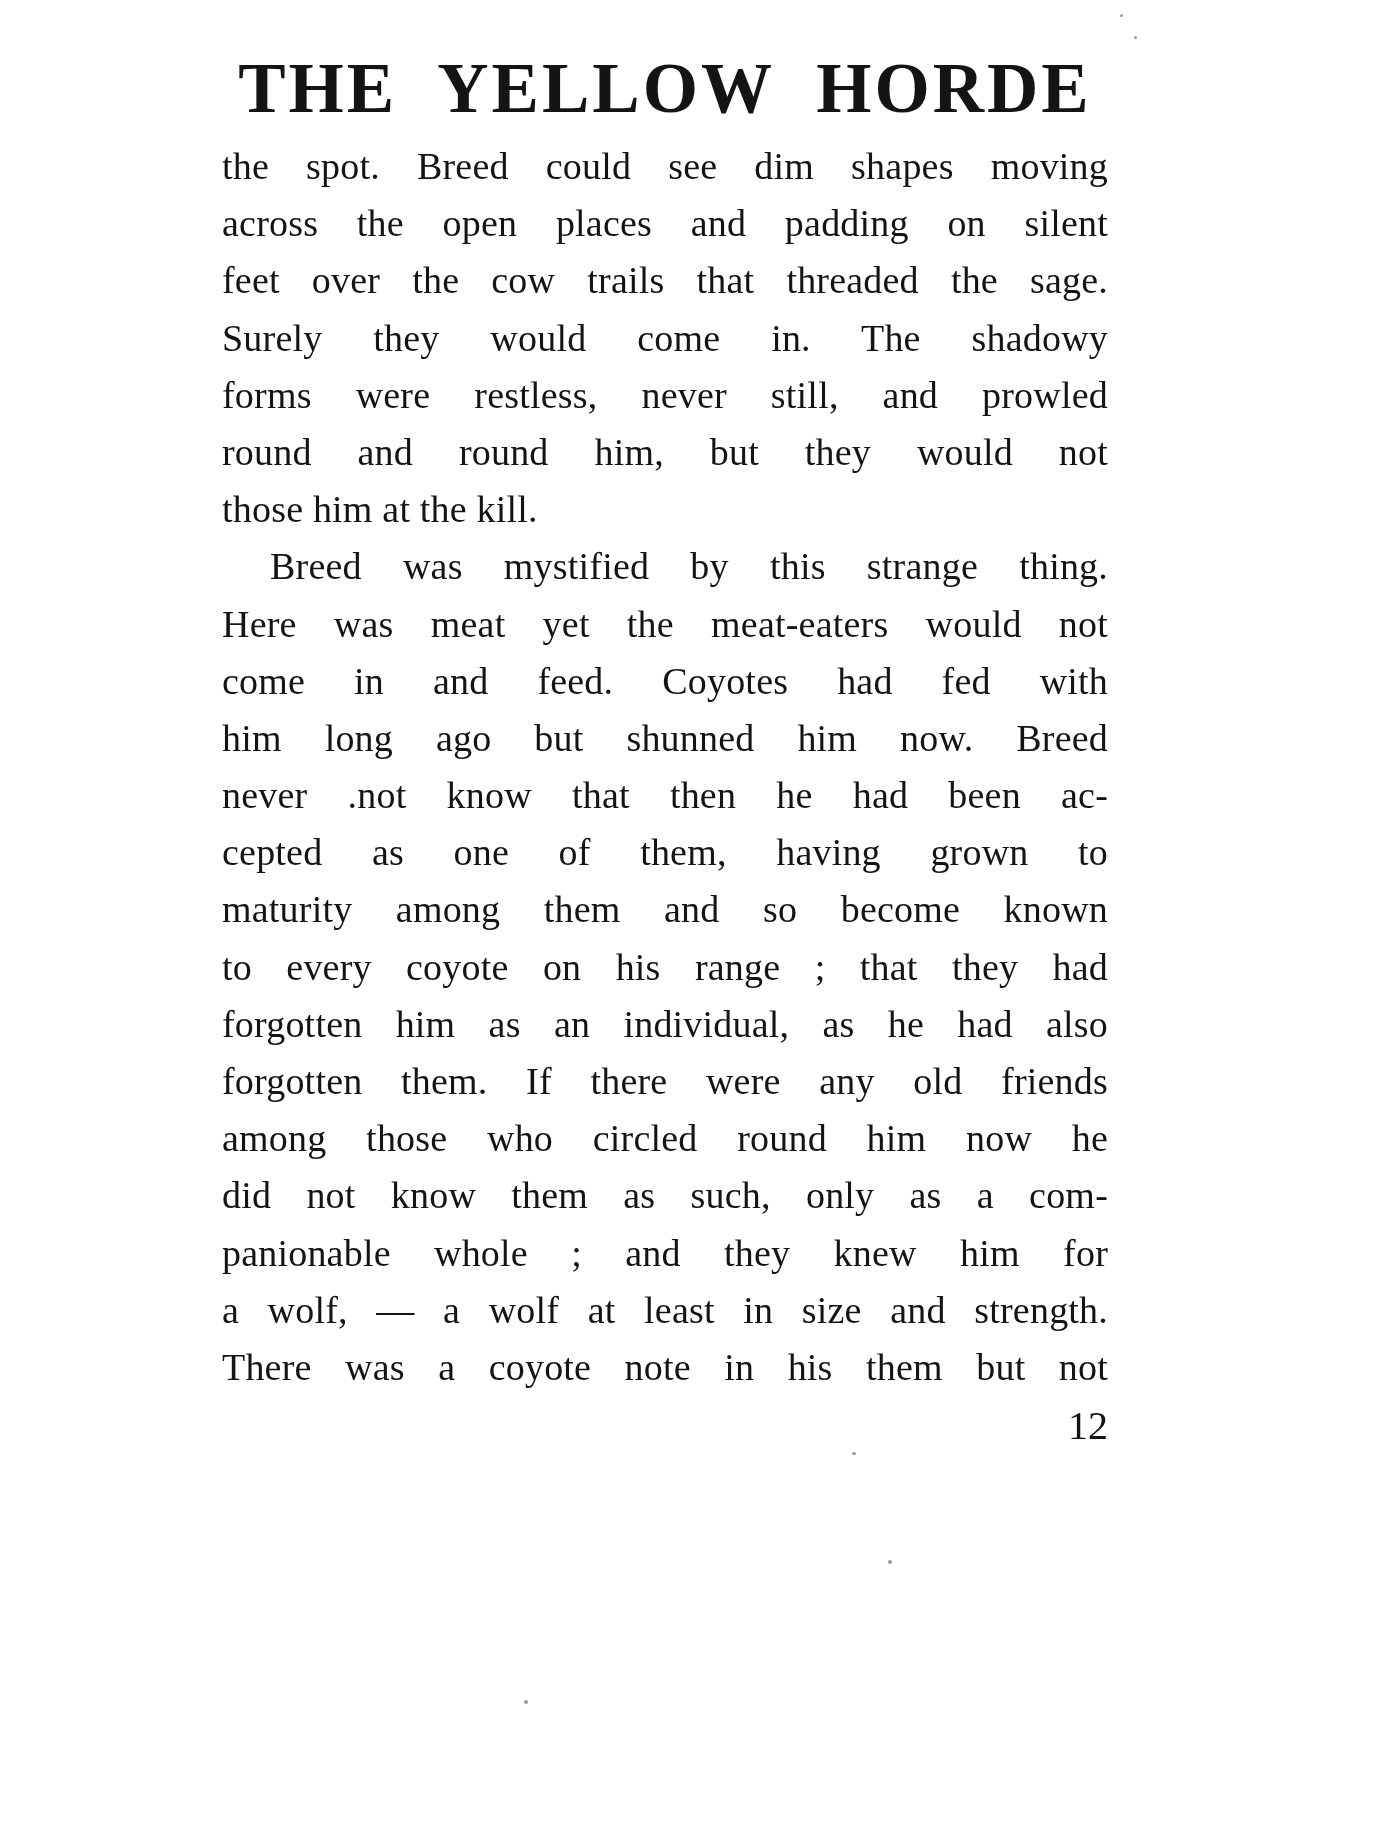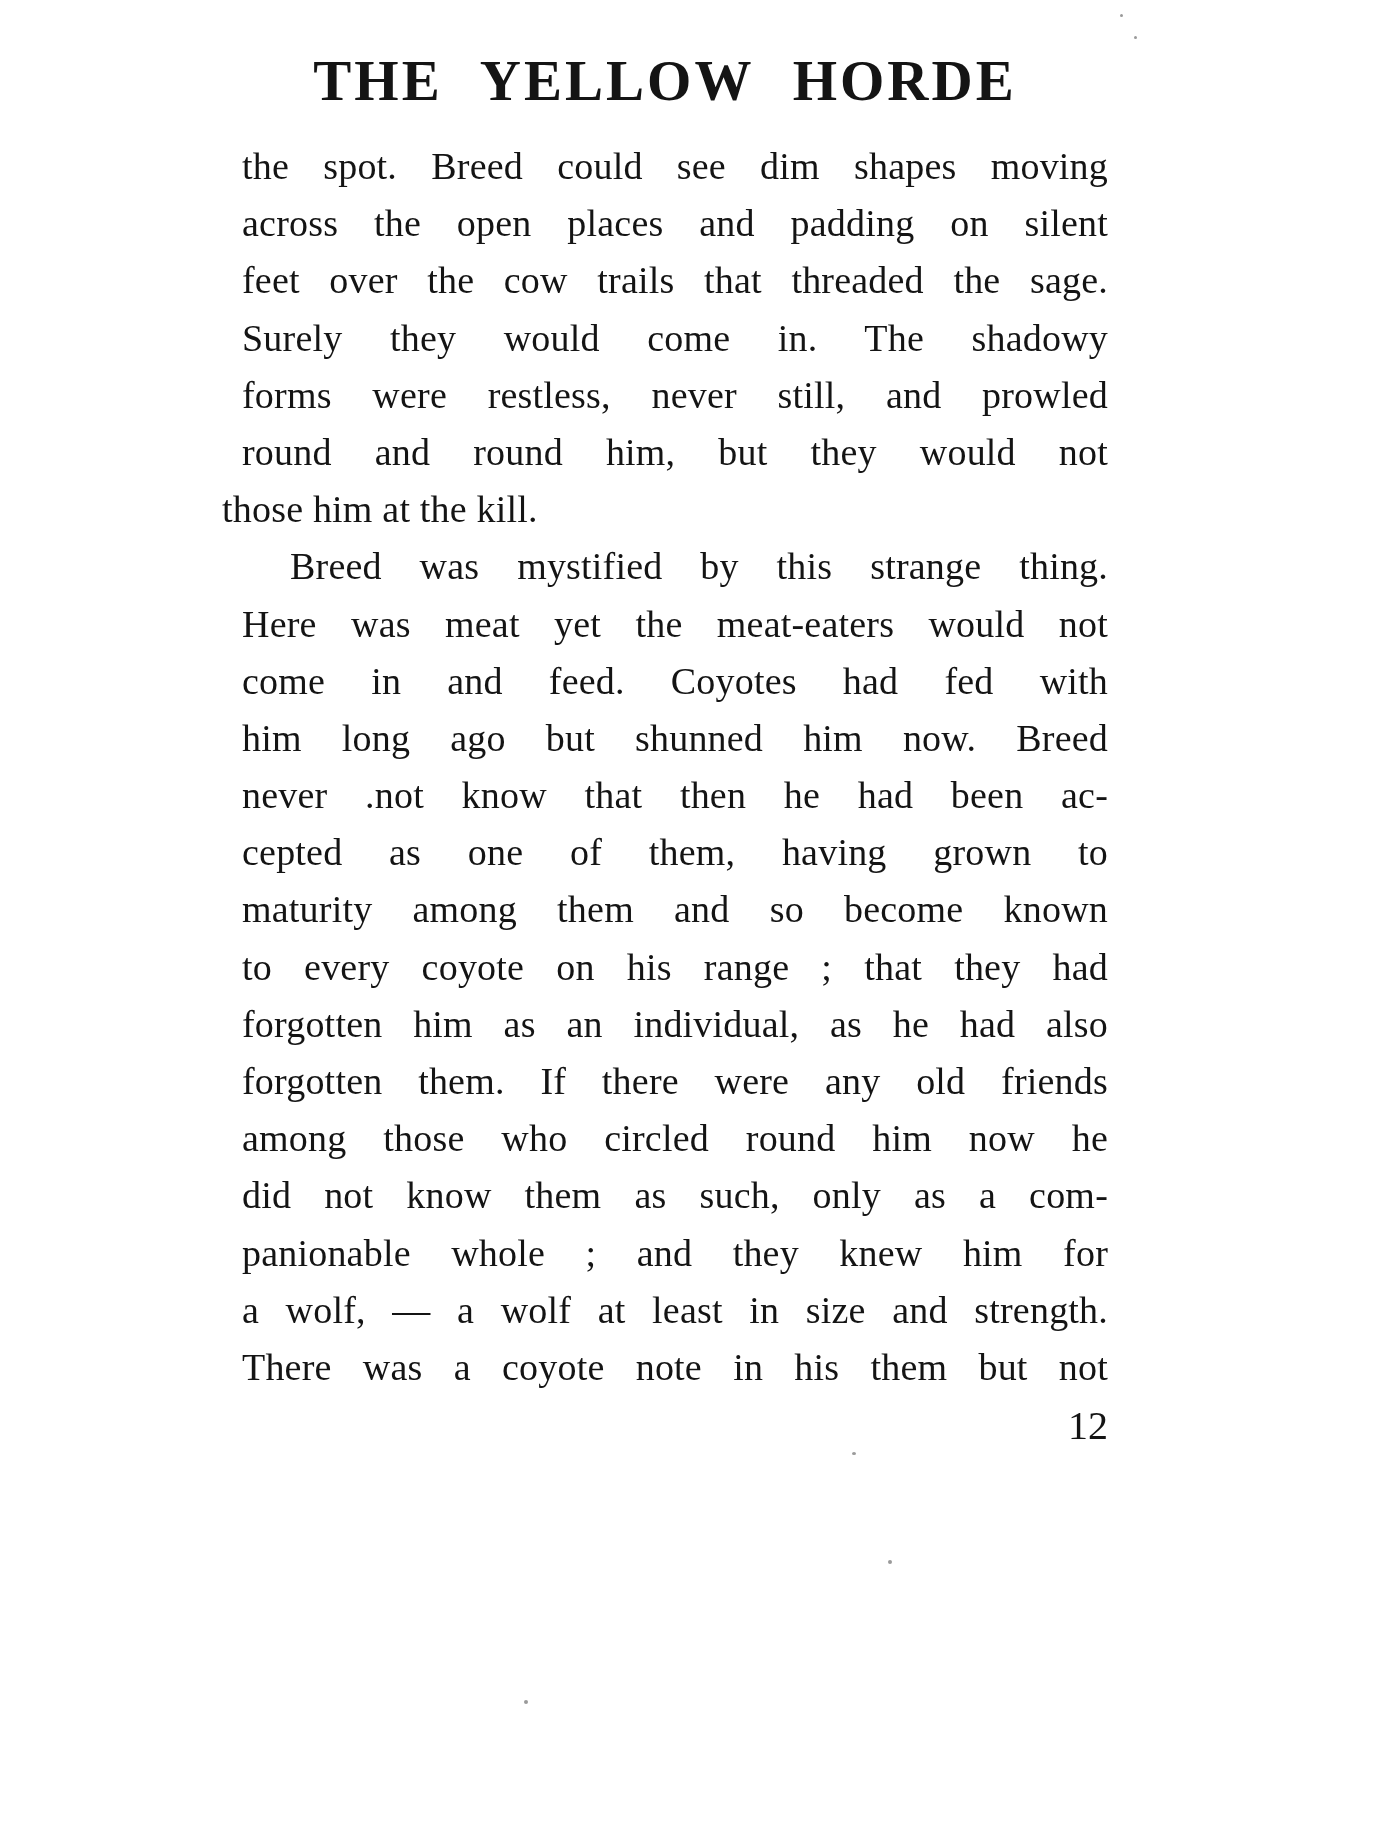--- a/index.html
+++ b/index.html
@@ -23,21 +23,21 @@
     height: 1822px;
     background: #ffffff;
   }
   .title {
     position: absolute;
     top: 48px;
     left: 222px;
     width: 886px;
     margin: 0;
     text-align: center;
-    font-size: 57px;
+    font-size: 71px;
     font-weight: bold;
     letter-spacing: 3px;
     word-spacing: 22px;
     white-space: nowrap;
   }
   .text-block {
     position: absolute;
     top: 138px;
     left: 222px;
     width: 886px;
@@ -47,21 +47,20 @@
     margin: 0;
   }
   .line {
     height: 57.2px;
     line-height: 57.2px;
     letter-spacing: 0.2px;
   }
   .line.just {
     text-align: justify;
     text-align-last: justify;
-    margin-left: 20px;
   }
   .line.last {
     text-align: left;
   }
   .line.indent {
     text-indent: 48px;
   }
   .page-number {
     position: absolute;
     top: 1402px;

